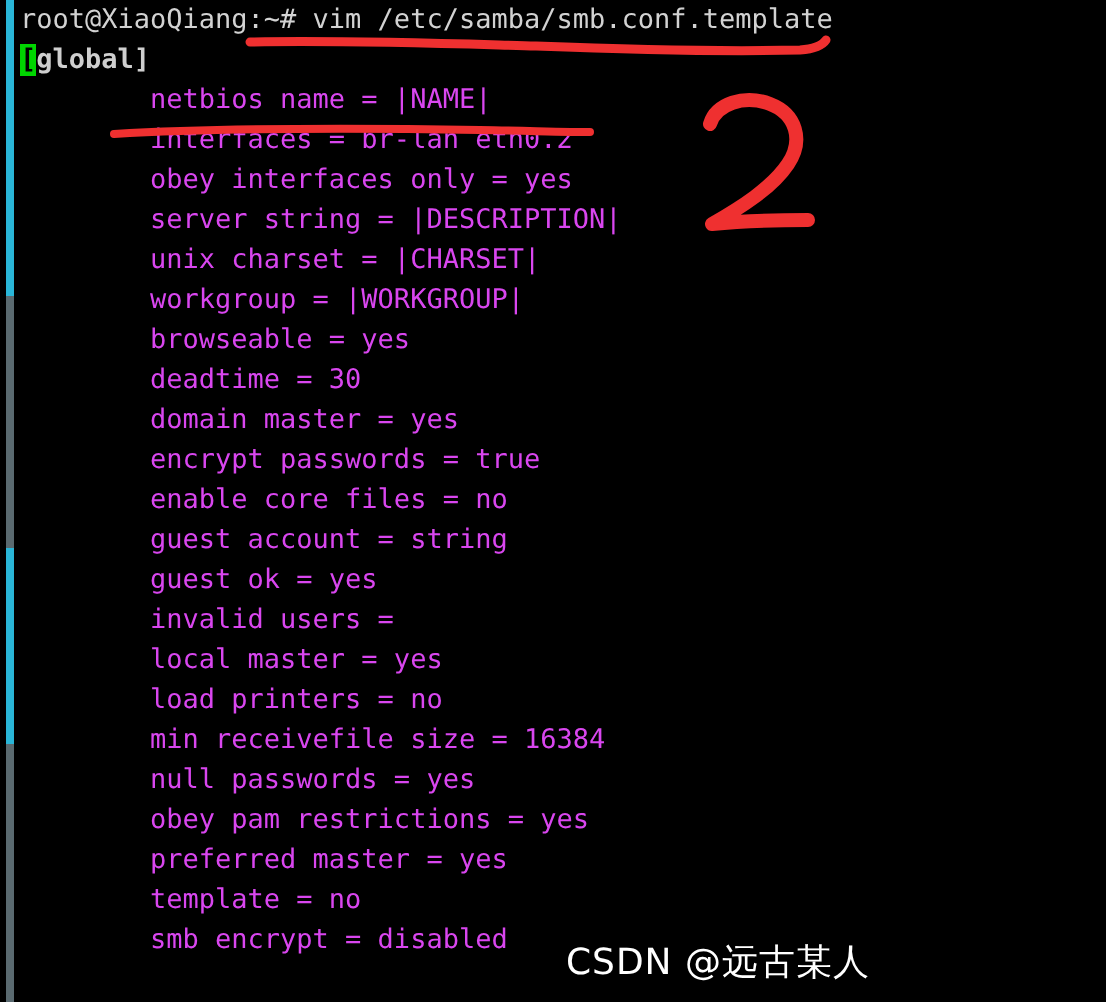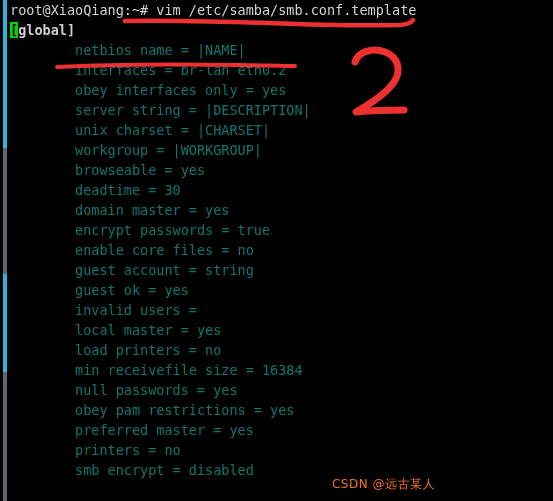--- a/index.html
+++ b/index.html
@@ -57,21 +57,21 @@
   .term {
     position: absolute;
     left: 10px;
     top: 0px;
     width: 540px;
   }
   .line {
     height: 20px;
     line-height: 20px;
     font-size: 13.5px;
-    color: #0f766e;
+    color: #d946ef;
     white-space: pre;
     letter-spacing: 0px;
   }
   .line.prompt { color: #d2d2d2; }
   .line.section { color: #cfcfcf; font-weight: bold; }
 
   .cursor-cell {
     background: #00d600;
     color: #000000;
   }
@@ -85,22 +85,22 @@
     height: 501px;
     pointer-events: none;
   }
 
   
   .watermark {
     position: absolute;
     right: 12px;
     bottom: 8px;
     font-family: "DejaVu Sans", "Liberation Sans", sans-serif;
-    font-size: 12px;
-    color: #f97316;
+    font-size: 18px;
+    color: #ffffff;
     letter-spacing: 0.5px;
     white-space: nowrap;
   }
 </style>
 </head>
 <body>
 
 <div id="screen">
 
   <div class="scroll-gutter">
@@ -126,21 +126,21 @@
         <div class="line">        enable core files = no</div>
         <div class="line">        guest account = string</div>
         <div class="line">        guest ok = yes</div>
         <div class="line">        invalid users =</div>
         <div class="line">        local master = yes</div>
         <div class="line">        load printers = no</div>
         <div class="line">        min receivefile size = 16384</div>
         <div class="line">        null passwords = yes</div>
         <div class="line">        obey pam restrictions = yes</div>
         <div class="line">        preferred master = yes</div>
-        <div class="line">        printers = no</div>
+        <div class="line">        template = no</div>
         <div class="line">        smb encrypt = disabled</div>
       </div>
   </div>
 
   <svg class="annot" viewBox="0 0 553 501" xmlns="http://www.w3.org/2000/svg">
 
     <path d="M125,21 C175,20 230,22 268,23 C320,25 360,26 400,25 C407,24.5 411,23 413,20" stroke="#ef3030" stroke-width="4.5" fill="none" stroke-linecap="round"></path>
 
     <path d="M57,67 C110,64 180,64 240,65 C268,65.5 285,66 295,66" stroke="#ef3030" stroke-width="4" fill="none" stroke-linecap="round"></path>
 

